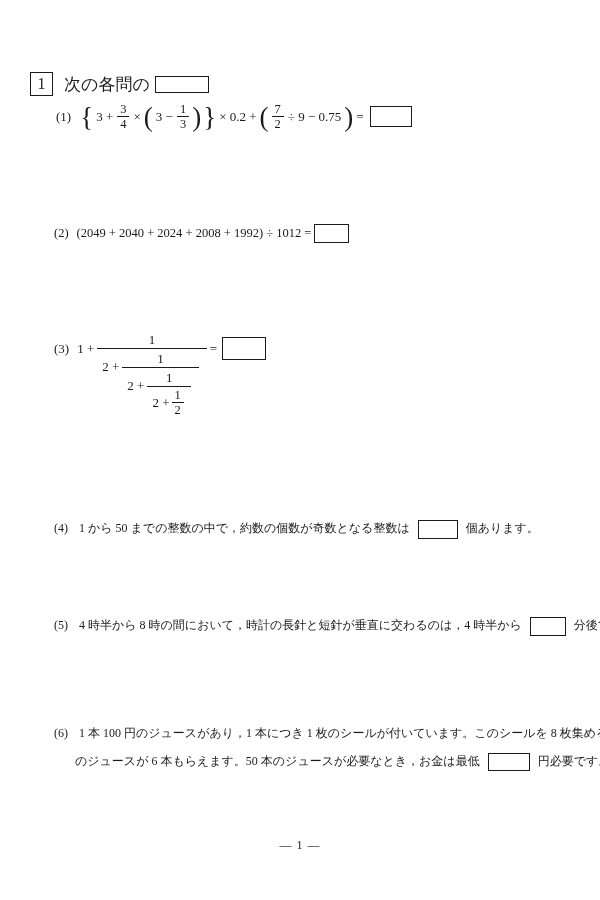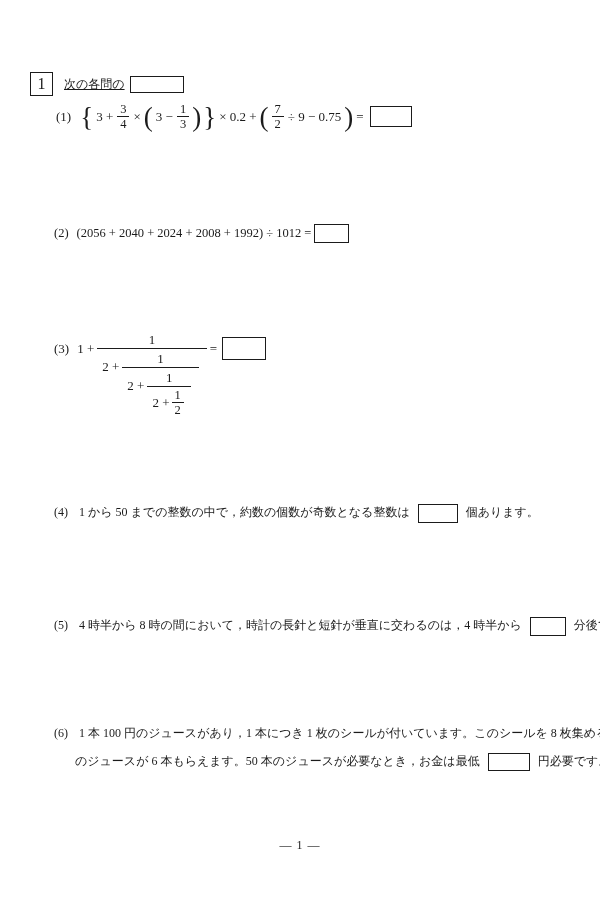--- a/index.html
+++ b/index.html
@@ -6,21 +6,21 @@
   .page {
     position: relative; width: 600px; height: 900px; background: #ffffff;
     font-family: "Liberation Serif", serif; color: #1b1b1b; overflow: hidden;
   }
   
   .header-row { position:absolute; top:72px; left:30px; display:flex; align-items:center; }
   .section-box {
     width:21px; height:22px; border:1.6px solid #1b1b1b; display:flex;
     align-items:center; justify-content:center; font-size:16px; margin-right:11px;
   }
-  .instruction { font-size:12px; display:flex; align-items:center; white-space:nowrap;text-decoration:underline; }
+  .instruction { font-size:17px; display:flex; align-items:center; white-space:nowrap; }
 
   
   .ansbox { display:inline-block; border:1px solid #1b1b1b; background:#fff; vertical-align:middle; margin:0 5px; }
   .bx-instr { width:52px; height:15px; }
   .bx1 { width:40px; height:19px; margin-left:4px; }
   .bx2 { width:33px; height:17px; margin-left:3px; }
   .bx3 { width:42px; height:21px; margin-top:5px; }
   .bx4 { width:38px; height:17px; }
   .bx5 { width:34px; height:17px; }
   .bx6 { width:40px; height:16px; }
@@ -98,21 +98,21 @@
       <span class="mtext">÷ 9 − 0.75</span>
       <span class="big">)</span>
       <span class="mtext">=</span>
       <span class="ansbox bx1"></span>
     </span>
   </div>
 
   <div class="problem" style="top:224px; left:54px;">
     <span class="exprrow">
       <span class="plabel">(2)</span>
-      <span>(2056 + 2040 + 2024 + 2008 + 1992) ÷ 1012 =</span>
+      <span>(2049 + 2040 + 2024 + 2008 + 1992) ÷ 1012 =</span>
       <span class="ansbox bx2"></span>
     </span>
   </div>
 
   <div class="problem" style="top:332px; left:54px;">
     <span class="cfrow">
       <span class="plabel cf-top">(3)</span>
       <span class="cf-top">1 +</span>
       <span class="cf">
         <span class="cfnum">1</span>
@@ -137,21 +137,21 @@
               </span>
             </span>
           </span>
         </span>
       </span>
       <span class="cf-top">=</span>
       <span class="ansbox bx3"></span>
     </span>
   </div>
 
-  <div class="problem" style="top:504px; left:54px;">
+  <div class="problem" style="top:520px; left:54px;">
     <span class="plabel">(4)</span>
     <span class="ptext">1 から 50 までの整数の中で，約数の個数が奇数となる整数は</span>
     <span class="ansbox bx4"></span>
     <span class="ptext">個あります。</span>
   </div>
 
   <div class="problem" style="top:617px; left:54px;">
     <span class="plabel">(5)</span>
     <span class="ptext">4 時半から 8 時の間において，時計の長針と短針が垂直に交わるのは，4 時半から</span>
     <span class="ansbox bx5"></span>

